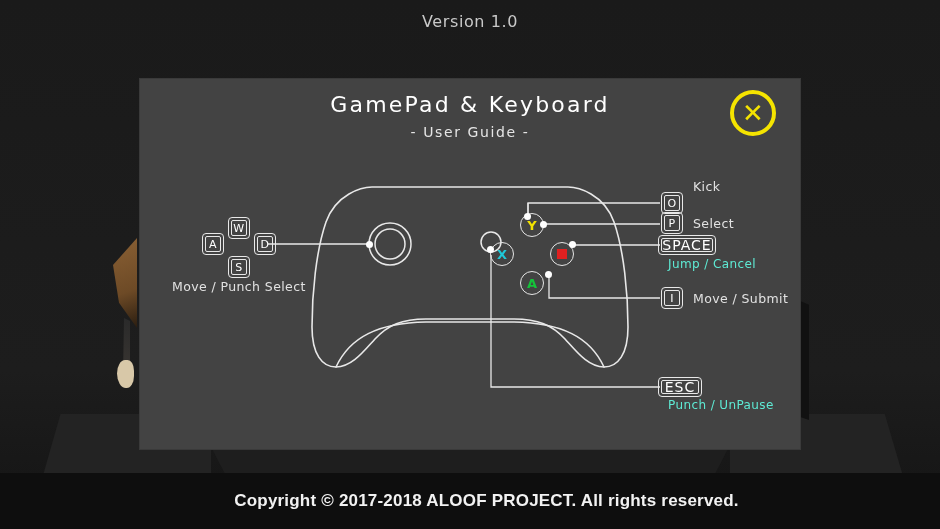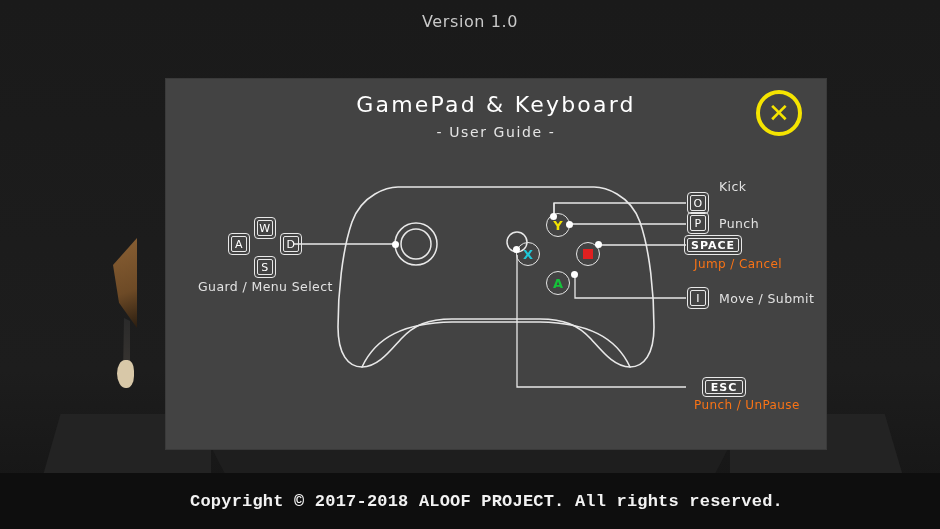--- a/index.html
+++ b/index.html
@@ -66,30 +66,29 @@
     letter-spacing: .6px;
     font-family: "DejaVu Sans", sans-serif;
   }
   .copyright-bar {
     position: absolute; left: 0; bottom: 0; width: 940px; height: 56px;
     background: #0e0e0e;
     display: flex; align-items: center; justify-content: center;
   }
   .copyright-text {
     color: #f2f2f2; font-size: 17px; font-weight: bold; letter-spacing: .2px;
-    font-family: Liberation Mono, monospace;
+    font-family: Liberation Sans, sans-serif;
     margin-left: 33px;
   }
 
   
   .panel {
     position: absolute; left: 140px; top: 79px; width: 660px; height: 370px;
     background: #434343;
     box-shadow: 0 0 0 1px #3a3a3a;
-    margin-left: 26px;
   }
   .panel-title {
     position: absolute; left: 0; top: 13px; width: 660px; text-align: center;
     color: #ffffff; font-size: 22px; letter-spacing: 2.2px;
     font-family: "DejaVu Sans", sans-serif;
   }
   .panel-subtitle {
     position: absolute; left: 0; top: 45px; width: 660px; text-align: center;
     color: #e5e5e5; font-size: 14px; letter-spacing: 1.6px;
     font-family: "DejaVu Sans", sans-serif;
@@ -120,28 +119,28 @@
   .keycap .inner {
     border: 1px solid #e8e8e8;
     border-radius: 2px;
     width: 100%; height: 100%;
     display: flex; align-items: center; justify-content: center;
     color: #ffffff; font-size: 11px; letter-spacing: .5px;
     font-family: "DejaVu Sans", sans-serif;
   }
   .keycap.sq { width: 22px; height: 22px; }
   .keycap.wide { width: 58px; height: 20px; }
-  .keycap.wide .inner { font-size: 11px; font-weight: bold; letter-spacing: 1px; }
+  .keycap.wide .inner { font-size: 14px; font-weight: normal; letter-spacing: 1px; }
 
   .lbl {
     position: absolute; color: #e2e2e2; font-size: 12.5px;
     letter-spacing: .4px; white-space: nowrap;
     font-family: "DejaVu Sans", sans-serif;
   }
-  .lbl.small { font-size: 12px; color: #f97316; }
+  .lbl.small { font-size: 12px; color: #5eead4; }
 
   
   .padbtn {
     position: absolute; width: 24px; height: 24px; border-radius: 50%;
     border: 1.5px solid #e6e6e6;
     display: flex; align-items: center; justify-content: center;
     font-size: 13px; font-weight: bold; line-height: 1;
     font-family: "DejaVu Sans", sans-serif;
   }
   .node-dot {
@@ -243,43 +242,43 @@
     </div>
     <div class="keycap sq" style="left:62px; top:154px;">
       <span class="inner">A</span>
     </div>
     <div class="keycap sq" style="left:88px; top:177px;">
       <span class="inner">S</span>
     </div>
     <div class="keycap sq" style="left:114px; top:154px;">
       <span class="inner">D</span>
     </div>
-    <div class="lbl" style="left:32px; top:200px;">Guard / Menu Select</div>
+    <div class="lbl" style="left:32px; top:200px;">Move / Punch Select</div>
 
     <div class="keycap sq" style="left:521px; top:113px;">
       <span class="inner">O</span>
     </div>
     <div class="lbl" style="left:553px; top:100px;">Kick</div>
 
     <div class="keycap sq" style="left:521px; top:133px;">
       <span class="inner">P</span>
     </div>
-    <div class="lbl" style="left:553px; top:137px;">Punch</div>
+    <div class="lbl" style="left:553px; top:137px;">Select</div>
 
     <div class="keycap wide" style="left:518px; top:156px;">
       <span class="inner">SPACE</span>
     </div>
     <div class="lbl small" style="left:528px; top:178px;">Jump / Cancel</div>
 
     <div class="keycap sq" style="left:521px; top:208px;">
       <span class="inner">I</span>
     </div>
     <div class="lbl" style="left:553px; top:212px;">Move / Submit</div>
 
-    <div class="keycap wide" style="left:536px; top:298px; width:44px;">
+    <div class="keycap wide" style="left:518px; top:298px; width:44px;">
       <span class="inner">ESC</span>
     </div>
     <div class="lbl small" style="left:528px; top:319px;">Punch / UnPause</div>
 
   </div>
 
   <div class="copyright-bar">
     <span class="copyright-text">Copyright © 2017-2018 ALOOF PROJECT. All rights reserved.</span>
   </div>
 

